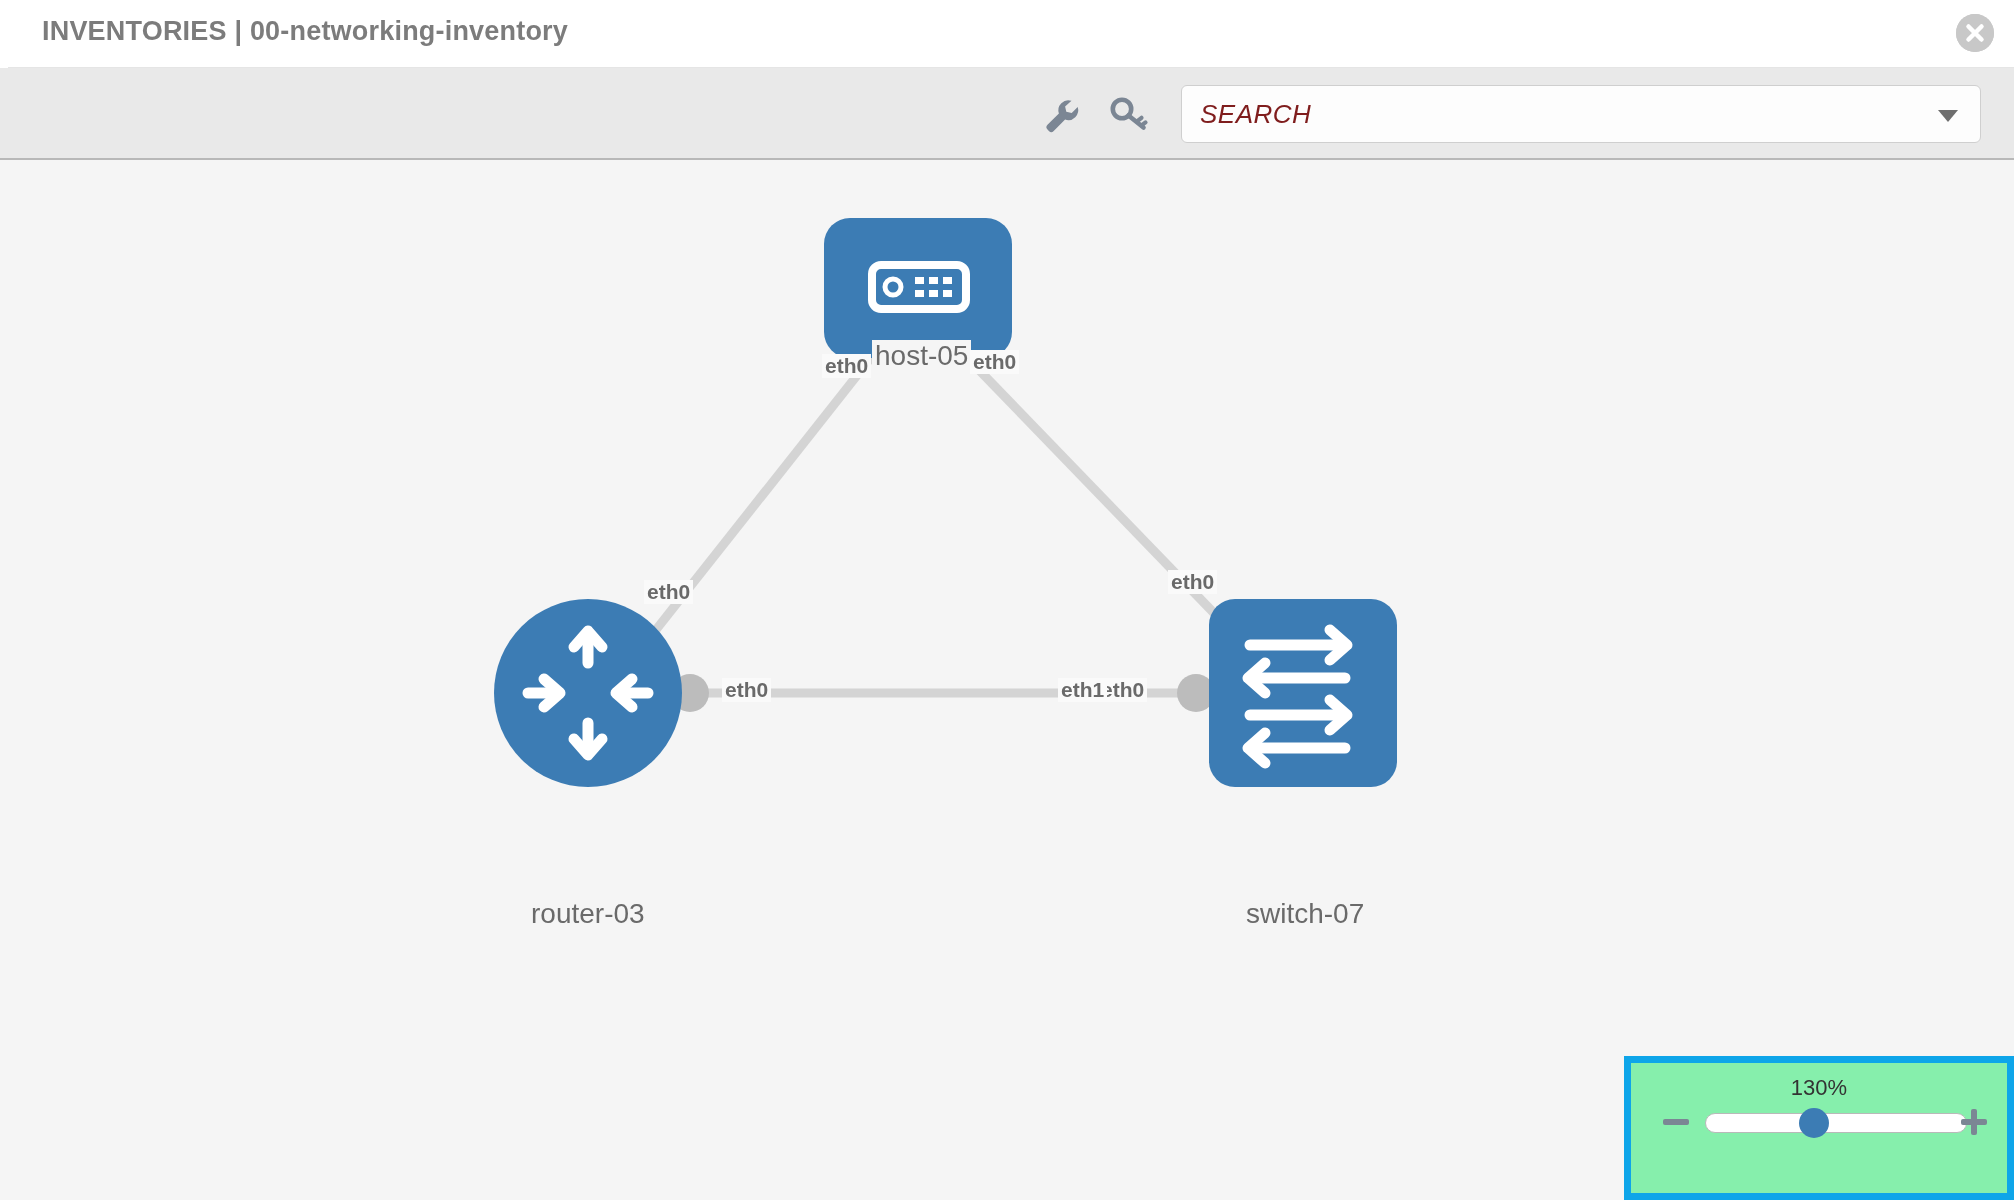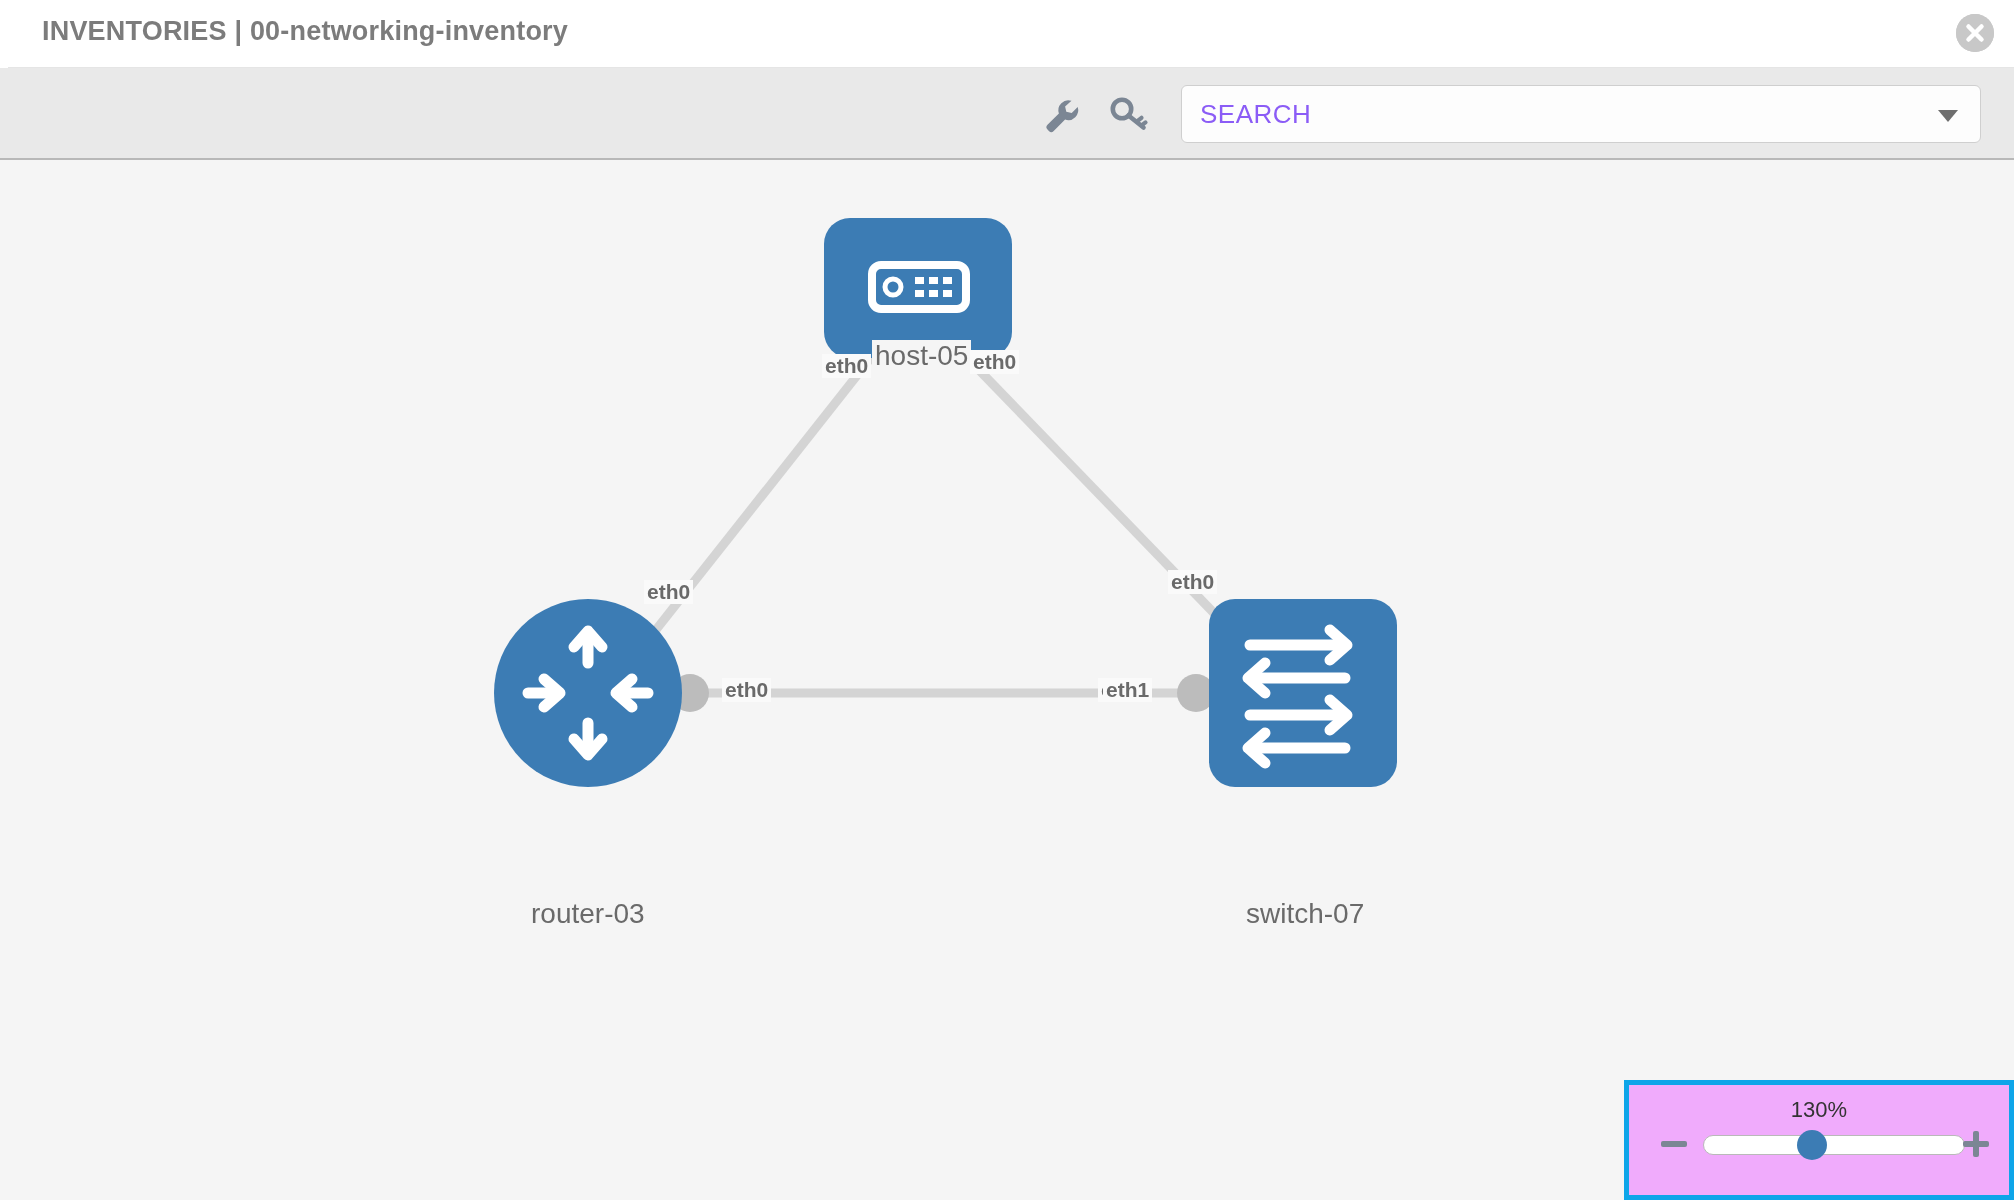--- a/index.html
+++ b/index.html
@@ -105,22 +105,23 @@
     height: 58px;
     background: #fdfdfd;
     border: 1px solid #cfcfcf;
     border-radius: 6px;
   }
   .search-label {
     position: absolute;
     left: 18px;
     top: 13px;
     font-size: 26px;
-    color: #8b5cf6;
+    color: #7f1d1d;
     letter-spacing: 0.5px;
+    font-style: italic;
   }
 
   
   .canvas {
     position: absolute;
     left: 0; top: 160px;
     width: 2014px;
     height: 1040px;
     background: #f5f5f5;
     overflow: hidden;
@@ -145,23 +146,23 @@
     padding: 0 3px;
     font-weight: bold;
   }
 
   
   .zoom-panel {
     position: absolute;
     right: 0;
     bottom: 0;
     width: 390px;
-    height: 120px;
-    background: #f0abfc;
-    border: 5px solid #0ea5e9;
+    height: 144px;
+    background: #86efac;
+    border: 7px solid #0ea5e9;
   }
   .zoom-value {
     position: absolute;
     top: 12px;
     left: 0; right: 0;
     text-align: center;
     font-size: 22px;
     color: #333333;
   }
   .zoom-minus, .zoom-plus {
@@ -313,21 +314,21 @@
     <div class="node-label" style="left:872px; top:180px;">host-05</div>
     <div class="node-label" style="left:528px; top:738px;">router-03</div>
     <div class="node-label" style="left:1243px; top:738px;">switch-07</div>
 
     <div class="iface-label" style="left:822px; top:194px;">eth0</div>
     <div class="iface-label" style="left:970px; top:190px;">eth0</div>
     <div class="iface-label" style="left:644px; top:420px;">eth0</div>
     <div class="iface-label" style="left:1168px; top:410px;">eth0</div>
     <div class="iface-label" style="left:722px; top:518px;">eth0</div>
     <div class="iface-label" style="left:1098px; top:518px;">eth0</div>
-    <div class="iface-label" style="left:1103px; top:518px;text-align:right;">eth1</div>
+    <div class="iface-label" style="left:1058px; top:518px;text-align:right;">eth1</div>
 
     <div class="zoom-panel">
       <div class="zoom-value">130%</div>
 
       <div class="zoom-minus">
         <svg viewBox="0 0 30 30">
           <rect x="2" y="12" width="26" height="6" rx="2" fill="#7b8694"></rect>
         </svg>
       </div>
 

